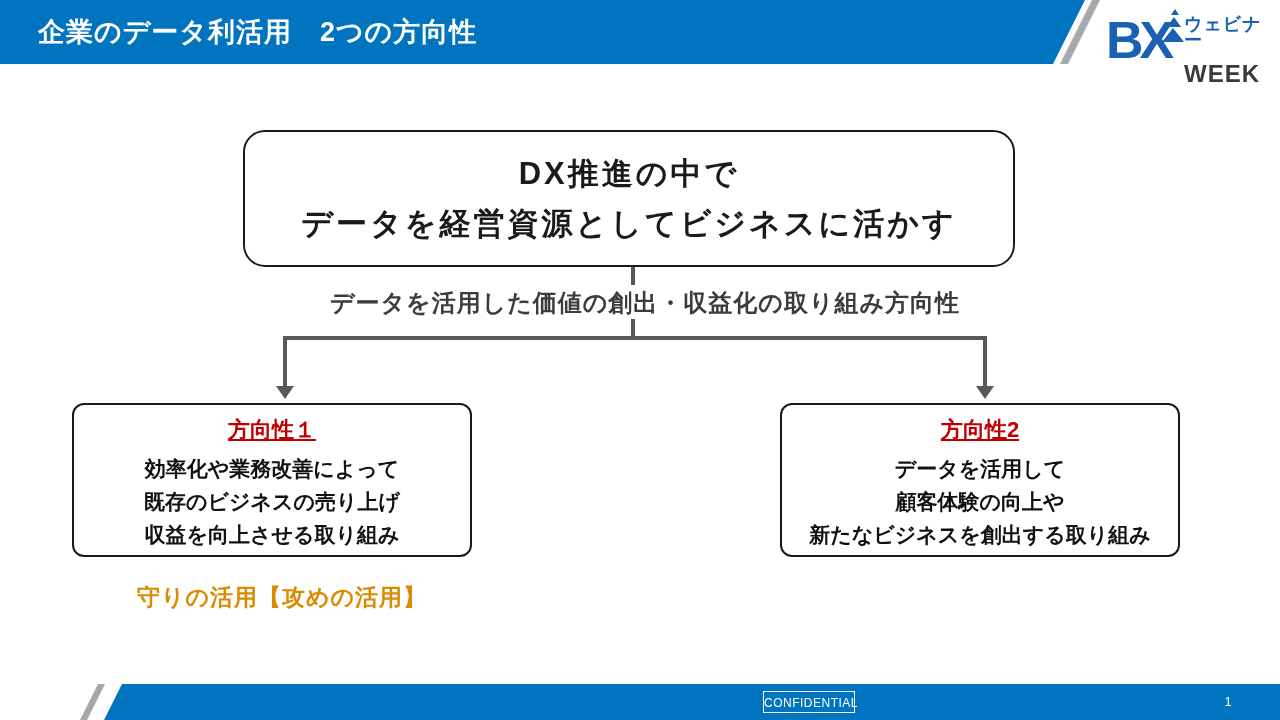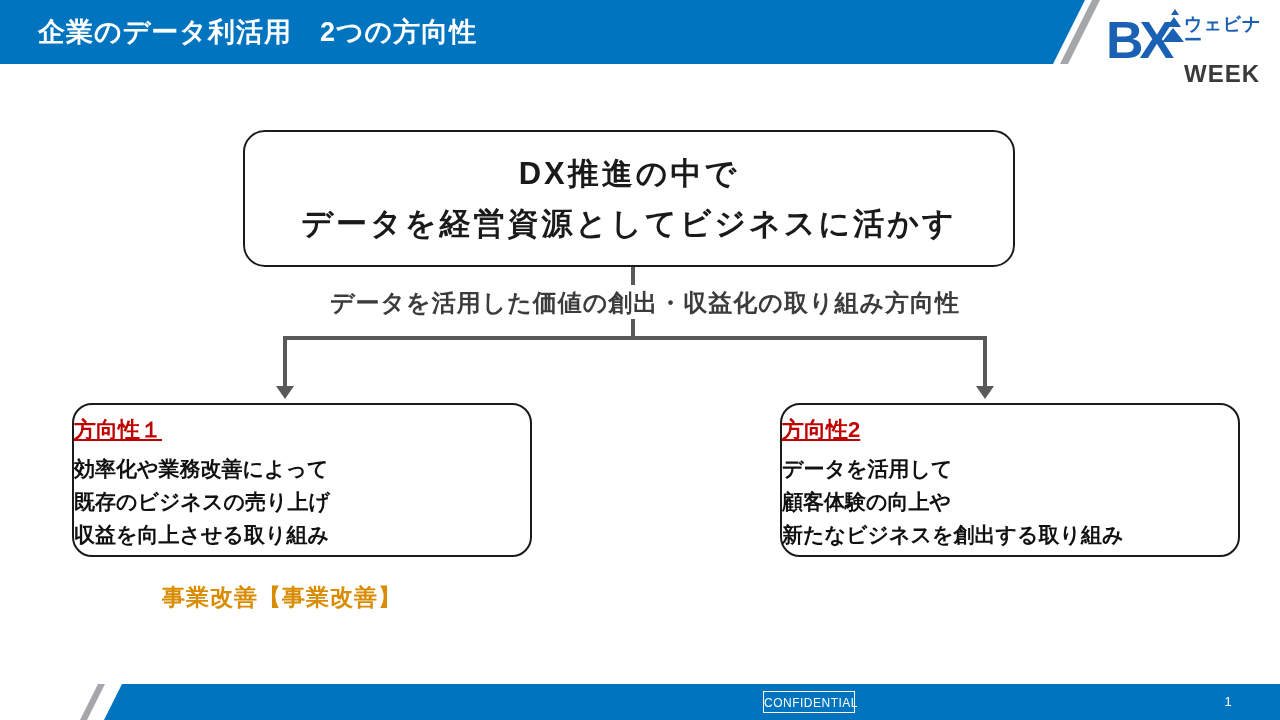--- a/index.html
+++ b/index.html
@@ -61,22 +61,22 @@
                 border-top-width:13px; border-top-style:solid; }
   .arrow-left  { left:276px; top:386px; }
   .arrow-right { left:976px; top:386px; }
   .connector-label {
     left:0; top:287px; width:1266px; text-align:center;
     font-size:24px; font-weight:bold; letter-spacing:1px; white-space:nowrap;
   }
 
   
   .dir-box {
-    position:absolute; top:403px; width:460px; height:154px; background:#fff;
-    border:2px solid #1a1a1a; border-radius:20px; text-align:left; box-sizing:border-box;
+    position:absolute; top:403px; width:400px; height:154px; background:#fff;
+    border:2px solid #1a1a1a; border-radius:12px; text-align:center; box-sizing:border-box;
   }
   .dir-box-1 { left:72px; }
   .dir-box-2 { left:780px; }
   .dir-title { margin-top:10px; font-size:22px; font-weight:bold; text-decoration:underline; white-space:nowrap; }
   .dir-lines { margin-top:7px; font-size:21px; font-weight:bold; line-height:33px; color:#111111; }
   .dir-line  { white-space:nowrap; }
 
   
   .summary {
     position:absolute; top:582px; width:420px; text-align:center;
@@ -153,20 +153,20 @@
 
   <div class="dir-box dir-box-2">
     <div class="dir-title" style="color: rgb(192, 0, 0);">方向性2</div>
     <div class="dir-lines">
       <div class="dir-line">データを活用して</div>
       <div class="dir-line">顧客体験の向上や</div>
       <div class="dir-line">新たなビジネスを創出する取り組み</div>
     </div>
   </div>
 
-  <div class="summary summary-1" style="color: rgb(217, 140, 0);">事業改善【事業改善】</div>
+  <div class="summary summary-1" style="color: rgb(217, 140, 0);">守りの活用【攻めの活用】</div>
 
   <div class="abs footer-bar" style="background: rgb(0, 116, 190);"></div>
   <div class="abs footer-stripe" style="background: rgb(165, 167, 170);"></div>
   <div class="abs confidential-box">CONFIDENTIAL</div>
   <div class="abs page-num">1</div>
 
 </div>
 
 </body></html>

